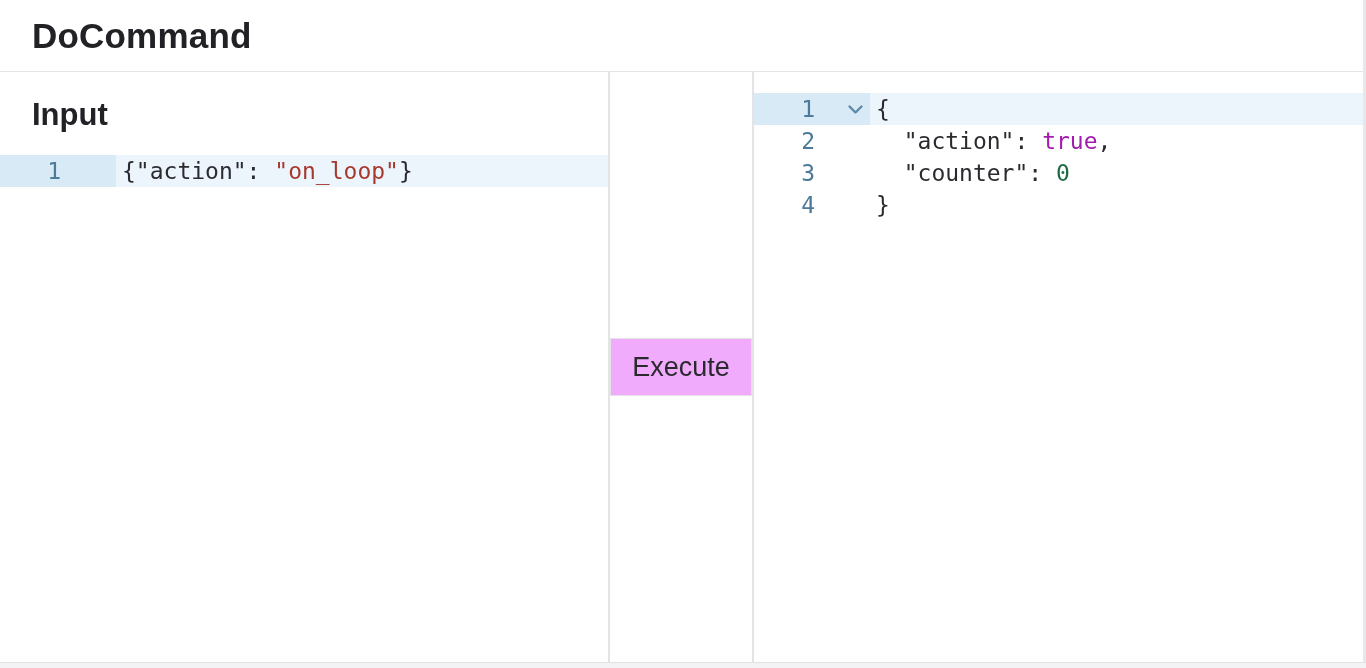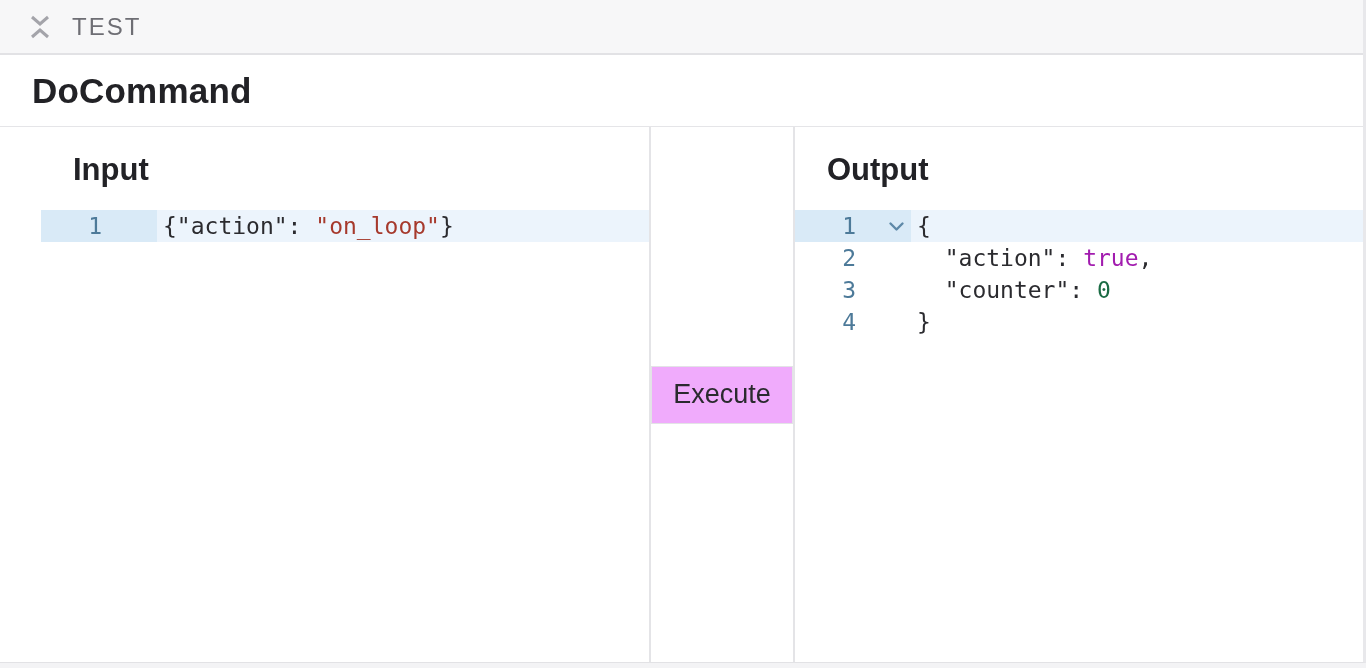--- a/index.html
+++ b/index.html
@@ -40,21 +40,21 @@
     height: 72px; flex: 0 0 72px;
     border-bottom: 1px solid #e5e5e8;
     display: flex; align-items: center;
     padding-left: 32px;
   }
   .command-title {
     font-size: 35px; font-weight: 700; color: #222226;
     letter-spacing: 0.2px;
   }
   
-  .main { flex: 1; display: flex; min-height: 0; padding-left: 41px; }
+  .main { flex: 1; display: flex; min-height: 0; }
   .col-input  { width: 608px; flex: 0 0 608px; display: flex; flex-direction: column; }
   .col-middle {
     width: 146px; flex: 0 0 146px;
     border-left: 2px solid #e4e4e7;
     border-right: 2px solid #e4e4e7;
     display: flex; align-items: center; justify-content: center;
   }
   .col-output { flex: 1; display: flex; flex-direction: column; }
   .panel-title {
     margin: 24px 0 0 32px;
@@ -95,29 +95,20 @@
     font-family: "Liberation Sans", sans-serif;
     font-size: 27px; color: #2a2a2e;
     cursor: pointer;
   }
 </style>
 </head>
 <body>
 
 <div class="app">
 
-  <div class="test-bar">
-    <button class="collapse-btn">
-      <svg width="22" height="26" viewBox="0 0 22 26" fill="none">
-        <polyline points="3,3 11,10 19,3" stroke="#a4a4aa" stroke-width="3" fill="none"></polyline>
-        <polyline points="3,23 11,16 19,23" stroke="#a4a4aa" stroke-width="3" fill="none"></polyline>
-      </svg>
-    </button>
-    <span class="test-label">TEST</span>
-  </div>
 
   <div class="title-row">
     <span class="command-title">DoCommand</span>
   </div>
 
   <div class="main">
 
     <div class="col-input">
       <div class="panel-title">Input</div>
       <div class="editor">
@@ -127,21 +118,20 @@
             <div class="ed-code"><span class="tok-plain">{"action": </span><span class="tok-string">"on_loop"</span><span class="tok-plain">}</span></div>
           </div>
         </div>
     </div>
 
     <div class="col-middle">
       <button class="execute-btn">Execute</button>
     </div>
 
     <div class="col-output">
-      <div class="panel-title">Output</div>
       <div class="editor">
           <div class="ed-row active">
             <div class="ed-ln">1</div>
             <div class="ed-fold">
               <svg width="17" height="11" viewBox="0 0 17 11" fill="none">
                 <polyline points="2.5,2.5 8.5,8.5 14.5,2.5" stroke="#5e89a8" stroke-width="2.4" fill="none" stroke-linecap="round" stroke-linejoin="round"></polyline>
               </svg>
             </div>
             <div class="ed-code"><span class="tok-plain">{</span></div>
           </div>

